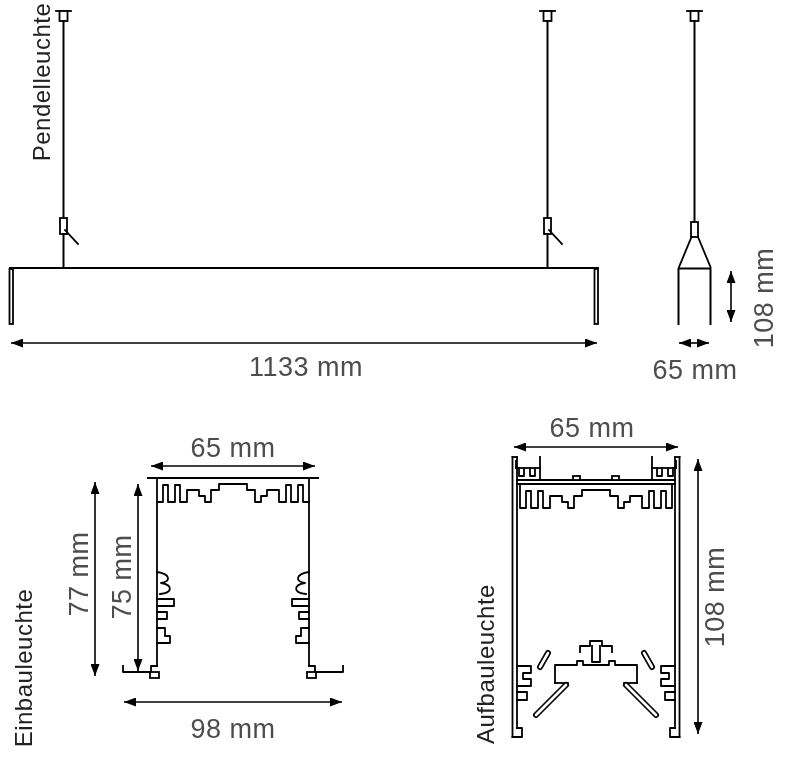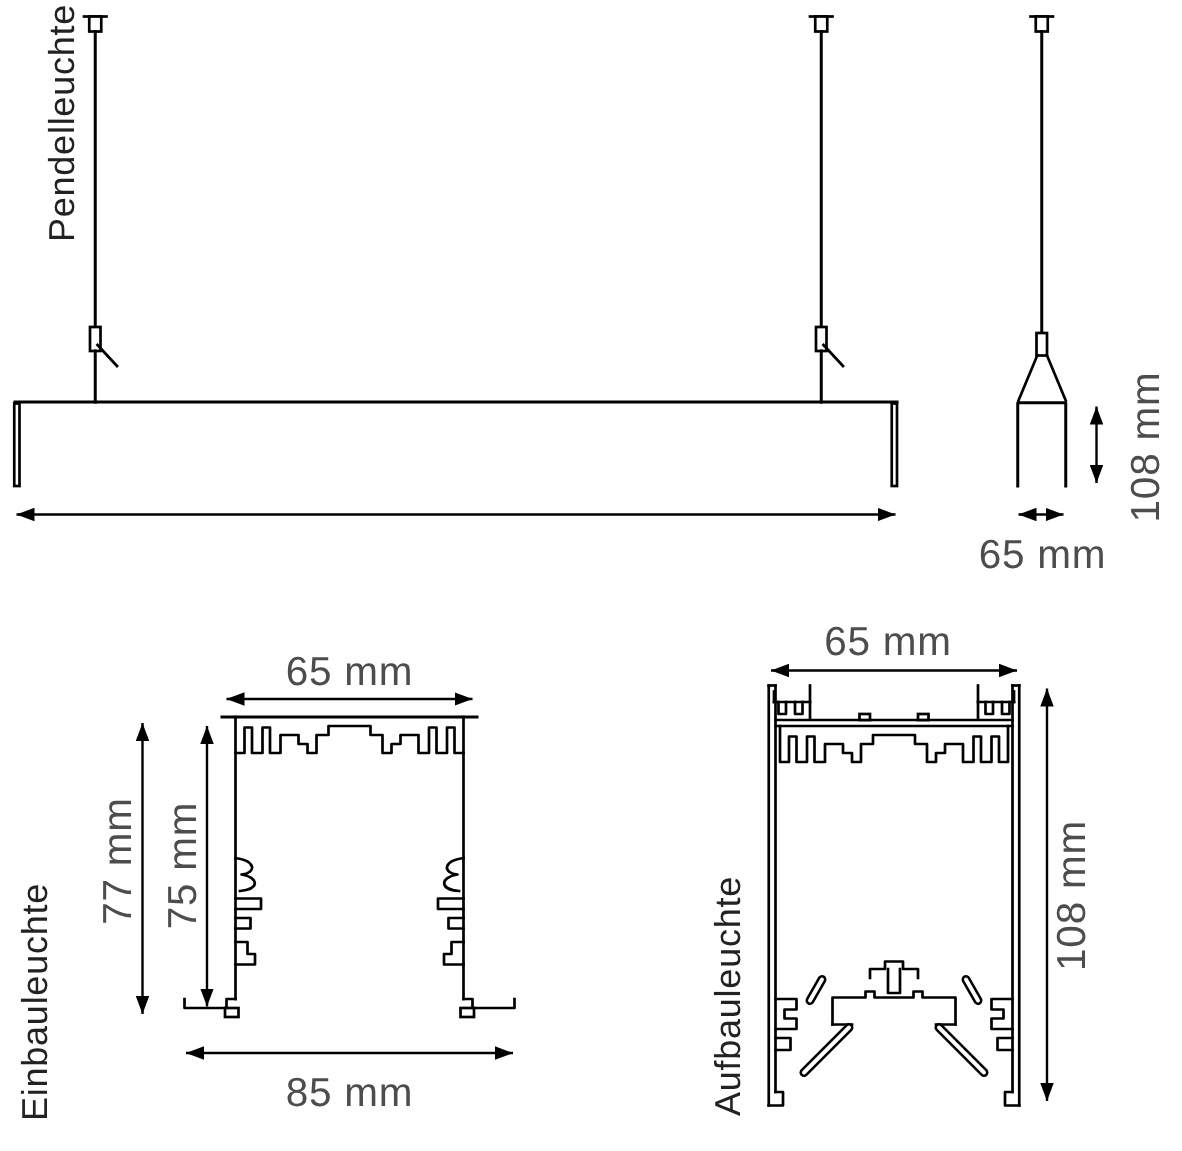--- a/index.html
+++ b/index.html
@@ -194,26 +194,27 @@
           <path class="ln" d="M675,692 H665 V700 H675"></path>
         </g>
       </g>
 
       <line class="dimline" x1="514" y1="447" x2="678" y2="447" marker-start="url(#ah)" marker-end="url(#ah)"></line>
       <line class="dimline" x1="698" y1="459" x2="698" y2="734" marker-start="url(#ah)" marker-end="url(#ah)"></line>
     </g>
   </svg>
 
   <span class="section-label" style="left:42px;top:82px;">Pendelleuchte</span>
+  <span class="dim" style="left:306px;top:367px;">1133 mm</span>
   <span class="dim" style="left:695px;top:370px;">65 mm</span>
   <span class="dim vert" style="left:764px;top:298px;">108 mm</span>
 
   <span class="section-label" style="left:24px;top:668px;">Einbauleuchte</span>
   <span class="dim" style="left:233px;top:448px;">65 mm</span>
   <span class="dim vert" style="left:79px;top:574px;">77 mm</span>
   <span class="dim vert" style="left:122px;top:577px;">75 mm</span>
-  <span class="dim" style="left:233px;top:729px;">85 mm</span>
+  <span class="dim" style="left:233px;top:729px;">98 mm</span>
 
   <span class="section-label" style="left:486px;top:664px;">Aufbauleuchte</span>
   <span class="dim" style="left:592px;top:428px;">65 mm</span>
   <span class="dim vert" style="left:715px;top:597px;">108 mm</span>
 
 </div>
 
 </body></html>

